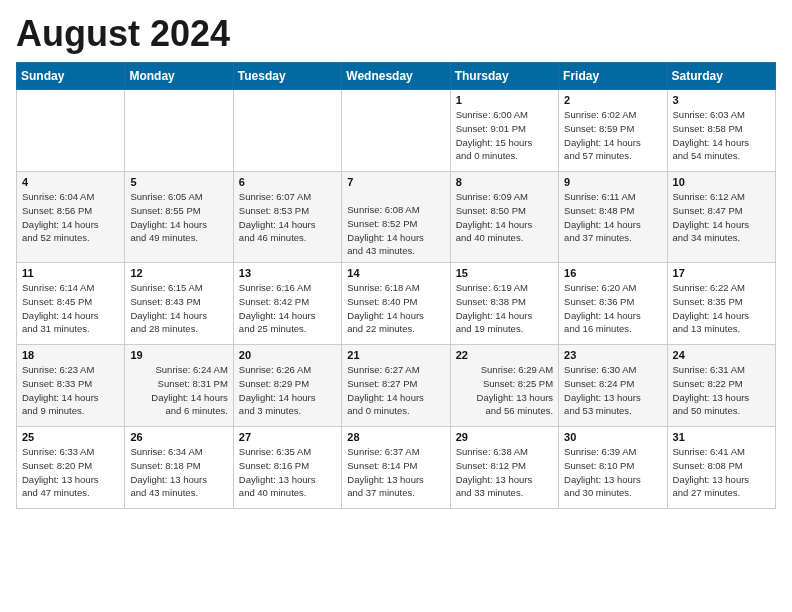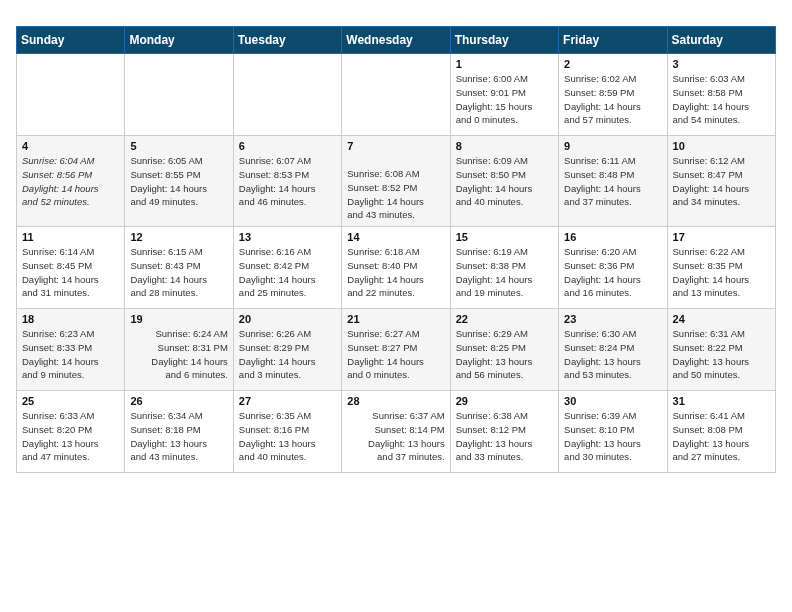--- a/index.html
+++ b/index.html
@@ -47,21 +47,21 @@
       font-size: 15px;
       color: #333;
       margin-top: 2px;
     }
     table {
       width: 100%;
       border-collapse: collapse;
       table-layout: fixed;
     }
     thead tr th {
-      background: #0c4a6e;
+      background: #0369a1;
       color: #fff;
       font-size: 12px;
       font-weight: bold;
       padding: 6px 4px;
       text-align: left;
       border: 1px solid #1a6ab0;
     }
     tbody tr td {
       border: 1px solid #ccc;
       vertical-align: top;
@@ -87,20 +87,21 @@
     }
     .empty-cell {
       background: #fff !important;
     }
   </style>
 </head>
 <body>
 
 <div class="header">
   <div class="title-block">
+    <div class="month-year">August 2024</div>
   </div>
 </div>
 
 <table>
   <thead>
     <tr>
     <th>Sunday</th>
         <th>Monday</th>
         <th>Tuesday</th>
         <th>Wednesday</th>
@@ -133,21 +134,21 @@
           <div class="day-num">3</div>
           <div class="day-info" style="white-space: pre-line;">Sunrise: 6:03 AM
 Sunset: 8:58 PM
 Daylight: 14 hours
 and 54 minutes.</div>
         </td>
       </tr>
       <tr>
         <td>
           <div class="day-num">4</div>
-          <div class="day-info" style="white-space: pre-line; font-style: italic;">Sunrise: 6:04 AM
+          <div class="day-info" style="white-space: pre-line;">Sunrise: 6:04 AM
 Sunset: 8:56 PM
 Daylight: 14 hours
 and 52 minutes.</div>
         </td>
         <td>
           <div class="day-num">5</div>
           <div class="day-info" style="white-space: pre-line;">Sunrise: 6:05 AM
 Sunset: 8:55 PM
 Daylight: 14 hours
 and 49 minutes.</div>
@@ -263,21 +264,21 @@
         </td>
         <td>
           <div class="day-num">21</div>
           <div class="day-info" style="white-space: pre-line;">Sunrise: 6:27 AM
 Sunset: 8:27 PM
 Daylight: 14 hours
 and 0 minutes.</div>
         </td>
         <td>
           <div class="day-num">22</div>
-          <div class="day-info" style="white-space: pre-line;">Sunrise: 6:29 AM
+          <div class="day-info" style="white-space: pre-line; text-align: right;">Sunrise: 6:29 AM
 Sunset: 8:25 PM
 Daylight: 13 hours
 and 56 minutes.</div>
         </td>
         <td>
           <div class="day-num">23</div>
           <div class="day-info" style="white-space: pre-line;">Sunrise: 6:30 AM
 Sunset: 8:24 PM
 Daylight: 13 hours
 and 53 minutes.</div>
@@ -307,21 +308,21 @@
         </td>
         <td>
           <div class="day-num">27</div>
           <div class="day-info" style="white-space: pre-line;">Sunrise: 6:35 AM
 Sunset: 8:16 PM
 Daylight: 13 hours
 and 40 minutes.</div>
         </td>
         <td>
           <div class="day-num">28</div>
-          <div class="day-info" style="white-space: pre-line; text-align: right;">Sunrise: 6:37 AM
+          <div class="day-info" style="white-space: pre-line;">Sunrise: 6:37 AM
 Sunset: 8:14 PM
 Daylight: 13 hours
 and 37 minutes.</div>
         </td>
         <td>
           <div class="day-num">29</div>
           <div class="day-info" style="white-space: pre-line;">Sunrise: 6:38 AM
 Sunset: 8:12 PM
 Daylight: 13 hours
 and 33 minutes.</div>

